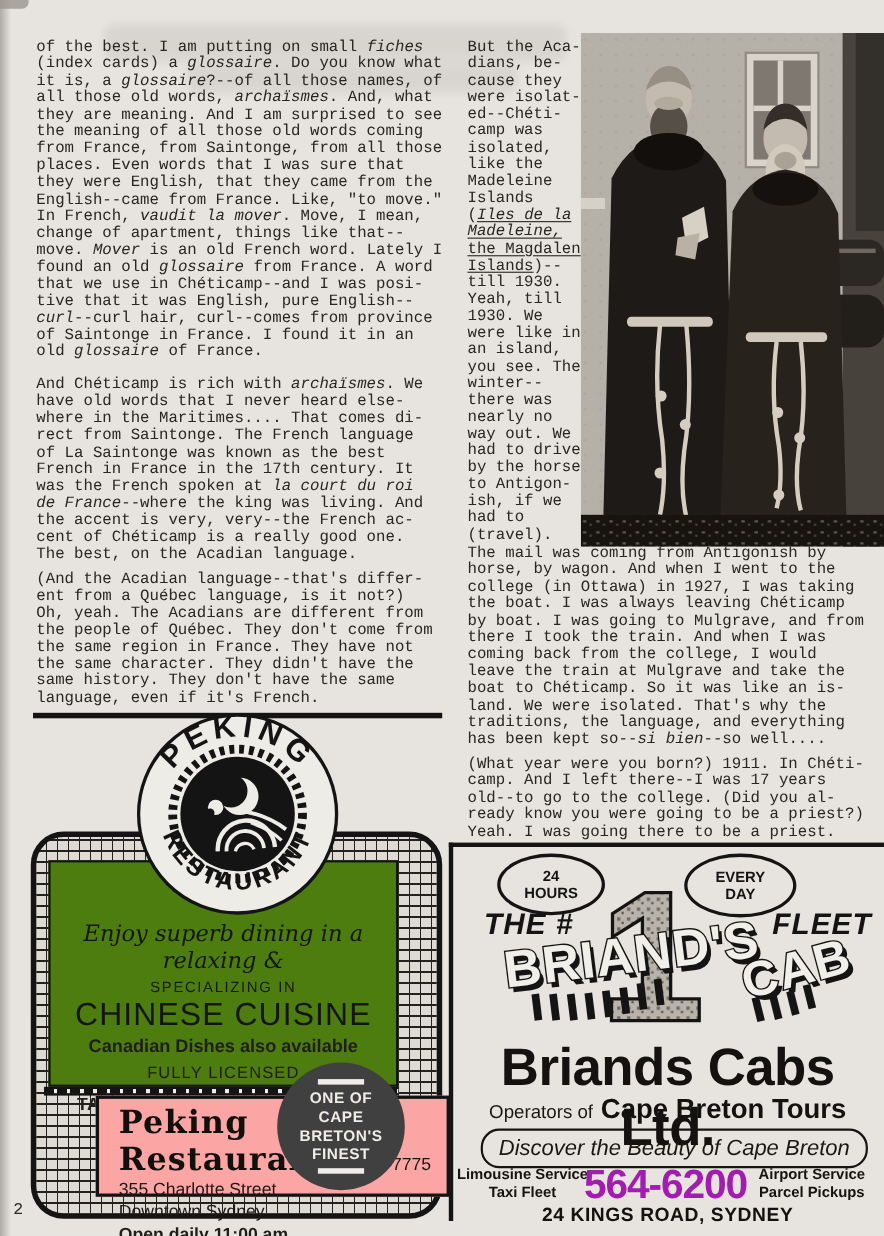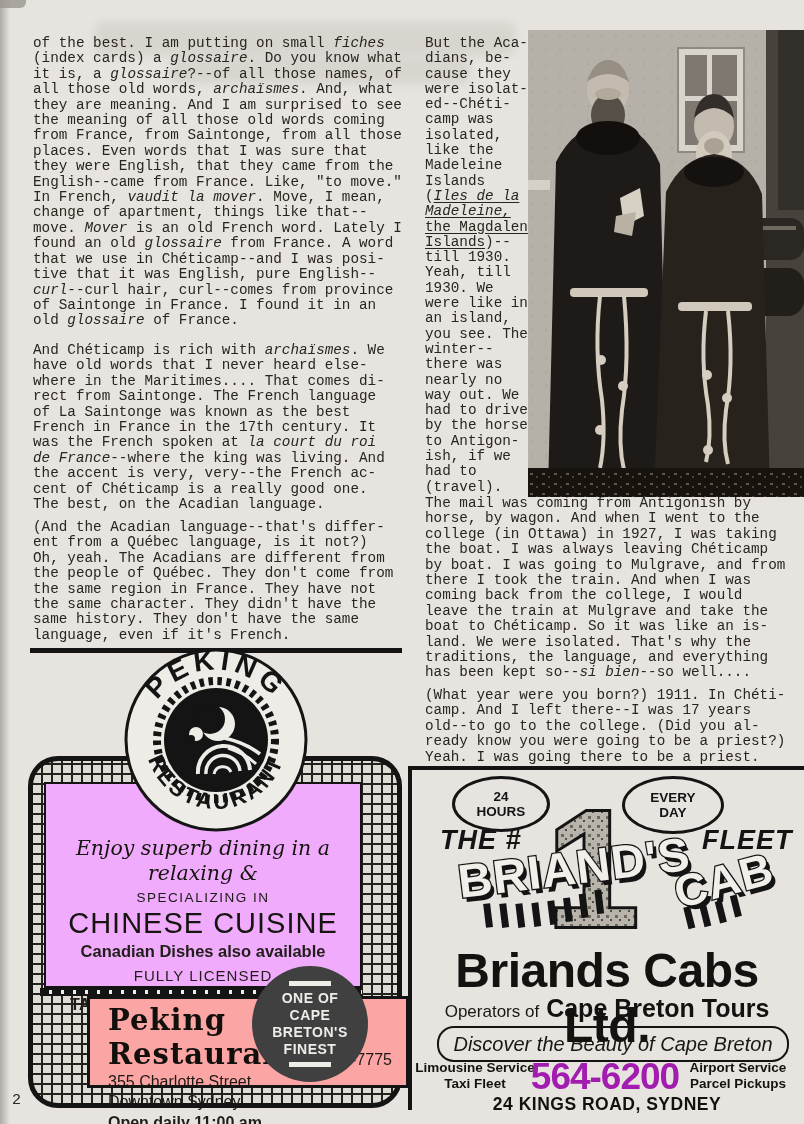--- a/index.html
+++ b/index.html
@@ -32,21 +32,21 @@
     position:absolute;left:28px;top:756px;width:364px;height:342px;
     border:5px solid #141414;border-radius:30px;
     background-color:#dedbd5;
     background-image:
       repeating-linear-gradient(0deg,transparent 0 8.5px,#23211e 8.5px 10px),
       repeating-linear-gradient(90deg,transparent 0 8.5px,#23211e 8.5px 10px);
   }
   .pk-logo{position:absolute;left:122px;top:646px;width:188px;height:188px;}
   .pk-box1{
     position:absolute;left:44px;top:782px;width:318px;height:206px;
-    background:#f0abfc;border:2.5px solid #141414;
+    background:#4d7c0f;border:2.5px solid #141414;
     display:flex;flex-direction:column;align-items:center;justify-content:flex-start;
     padding-top:52px;box-sizing:border-box;text-align:center;
   }
   .pk-tag1{font-family:"DejaVu Serif",serif;font-style:italic;font-size:20.5px;line-height:25px;color:#16140f;}
   .pk-spec{font-size:13.5px;letter-spacing:1.5px;margin-top:4px;color:#1b1915;}
   .pk-cuisine{font-size:29px;letter-spacing:1px;margin-top:2px;color:#161410;}
   .pk-canadian{font-size:16.5px;font-weight:bold;margin-top:2px;}
   .pk-licensed{font-size:15px;letter-spacing:1px;margin-top:6px;}
   .pk-takeout{font-size:16px;font-weight:bold;letter-spacing:.5px;margin-top:12px;}
   .pk-credit{font-size:14.5px;margin-top:8px;color:#24211c;}

